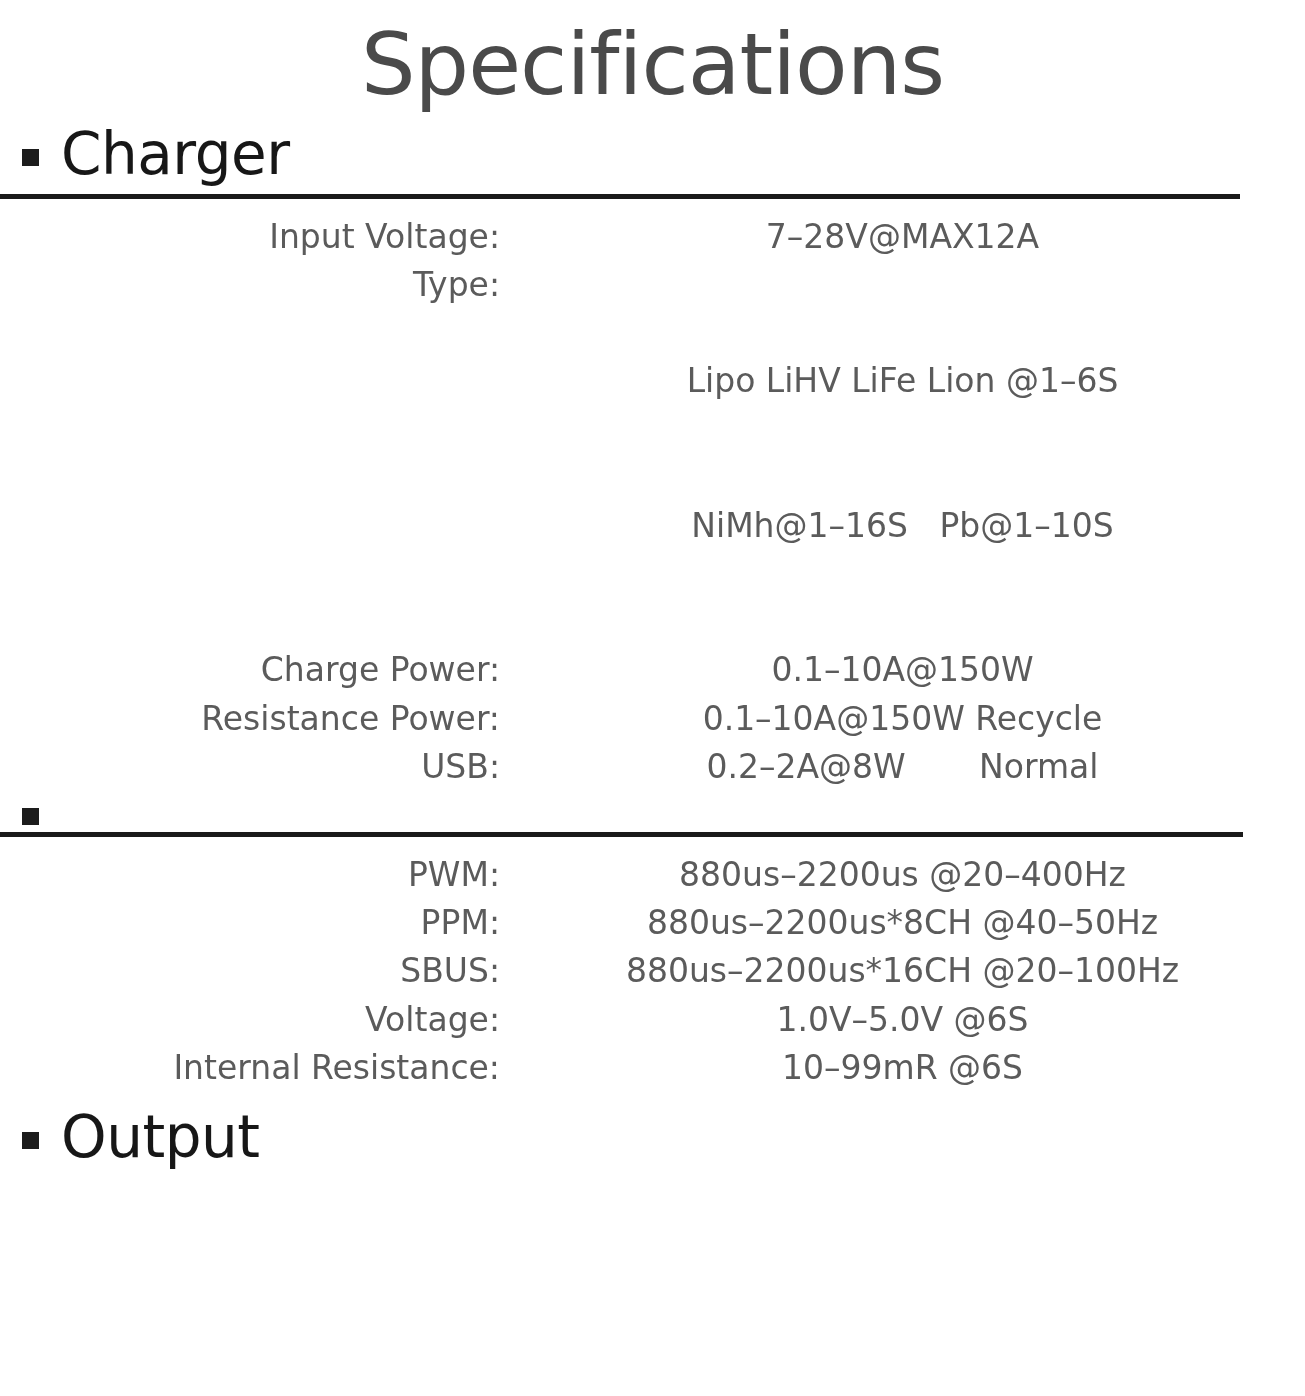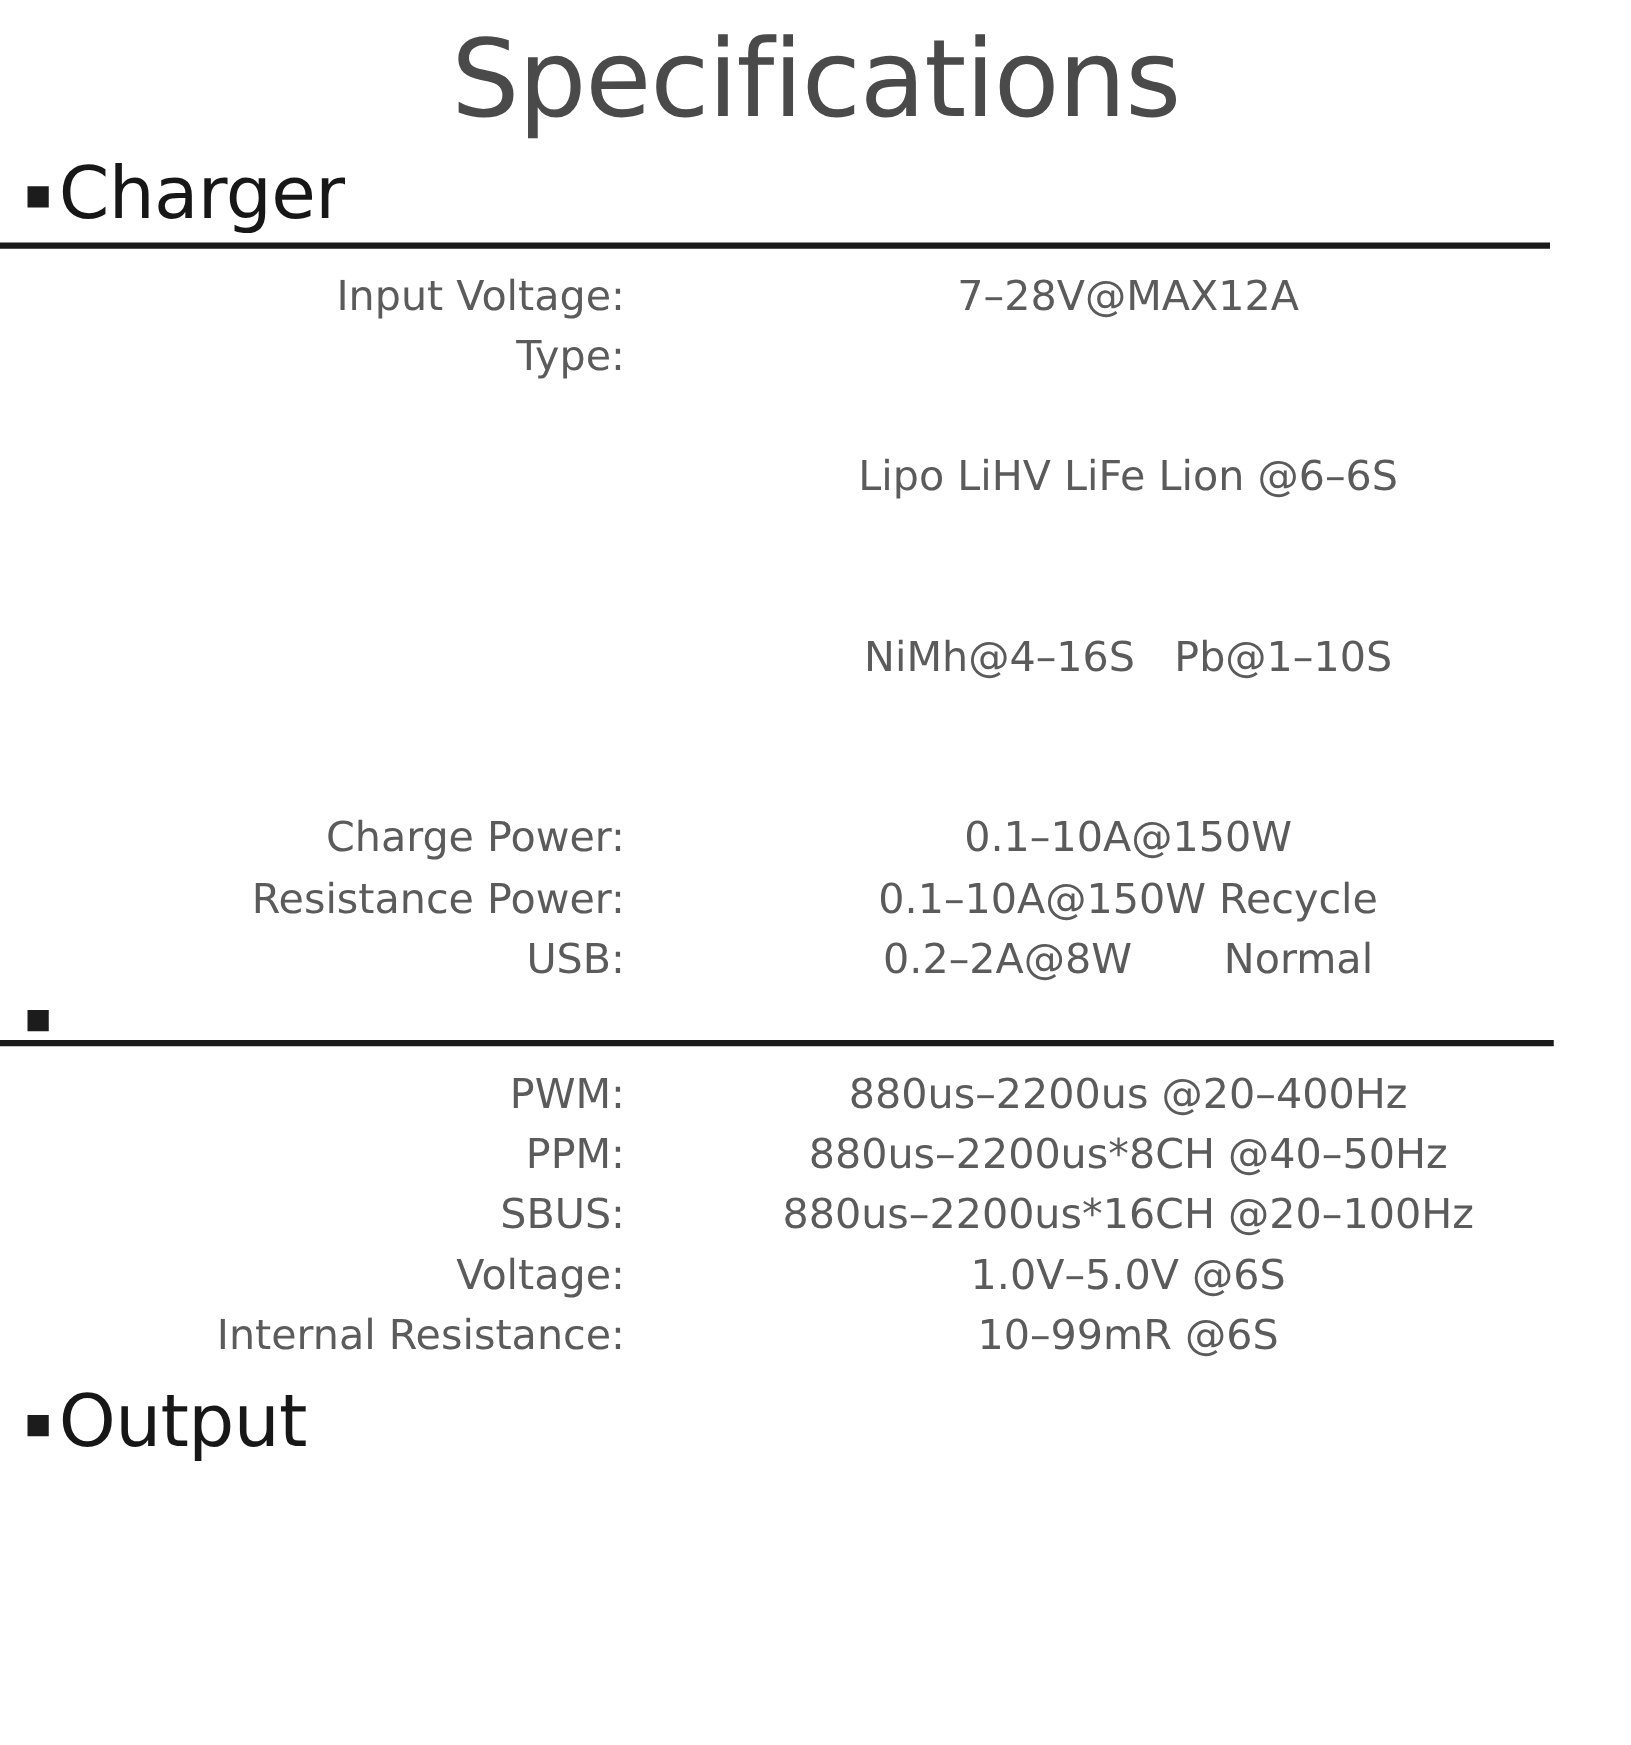--- a/index.html
+++ b/index.html
@@ -26,21 +26,21 @@
     font-weight: 400;
     font-size: 86px;
     line-height: 1.05;
     color: #4a4a4a;
     letter-spacing: -1px;
     padding-top: 19px;
   }
   .section-head {
     display: flex;
     align-items: center;
-    gap: 8px;
+    gap: 22px;
     padding-left: 22px;
     margin-top: 14px;
   }
   .bullet {
     width: 17px;
     height: 17px;
     background: #1c1c1c;
     display: inline-block;
     flex: 0 0 auto;
     position: relative;
@@ -105,22 +105,22 @@
     <div class="rule w1"></div>
     <table class="spec">
       <tbody>
           <tr>
         <td class="label">Input Voltage:</td>
         <td class="value">7–28V@MAX12A</td>
       </tr>
       <tr>
         <td class="label">Type:</td>
         <td class="value">
-          <span class="sub-line">Lipo LiHV LiFe Lion @6–6S</span>
-          <span class="sub-line">NiMh@4–16S   Pb@1–10S</span>
+          <span class="sub-line">Lipo LiHV LiFe Lion @1–6S</span>
+          <span class="sub-line">NiMh@1–16S   Pb@1–10S</span>
         </td>
       </tr>
       <tr>
         <td class="label">Charge Power:</td>
         <td class="value">0.1–10A@150W</td>
       </tr>
       <tr>
         <td class="label">Resistance Power:</td>
         <td class="value">0.1–10A@150W Recycle</td>
       </tr>

